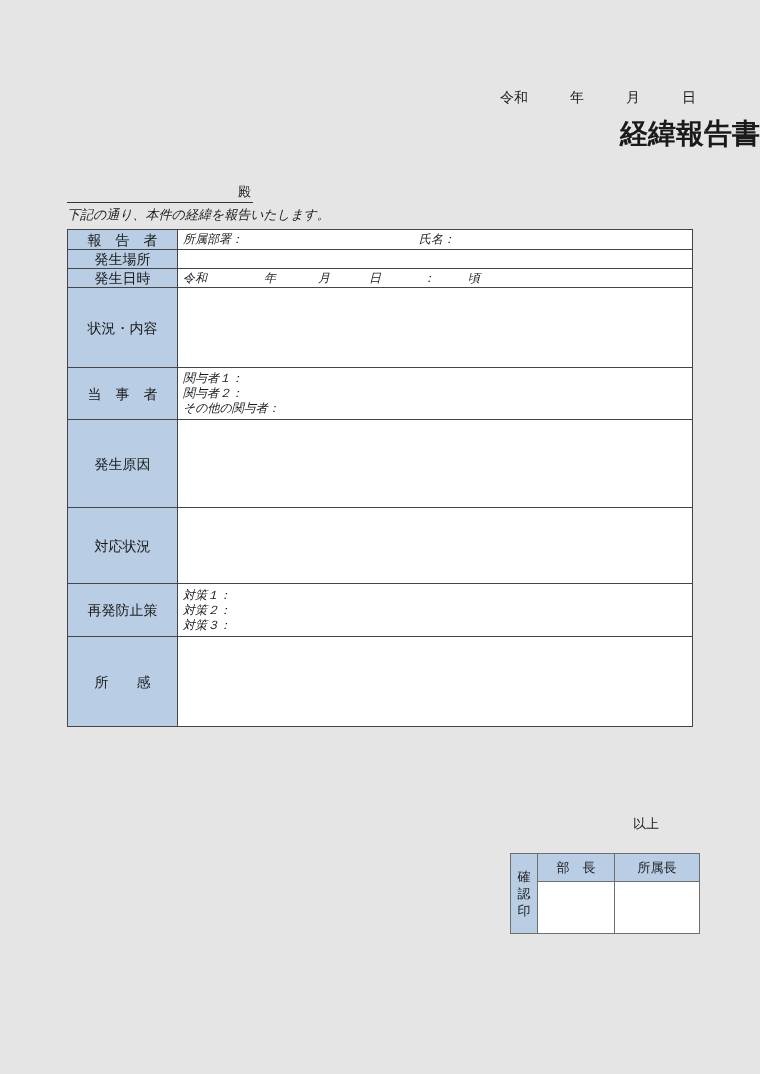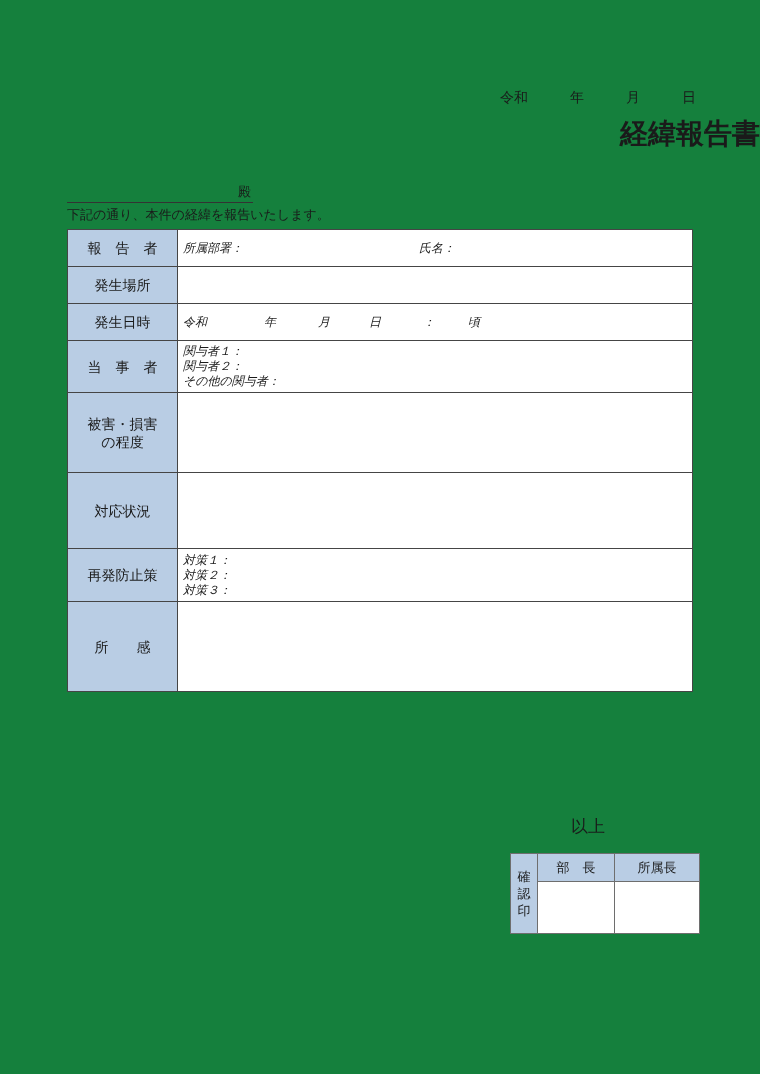--- a/index.html
+++ b/index.html
@@ -3,21 +3,21 @@
 <meta charset="utf-8">
 <style>
   * { box-sizing: border-box; margin: 0; padding: 0; }
   html, body { background: #ffffff; }
   body { font-family: "Liberation Sans", "DejaVu Sans", sans-serif; color: #1a1a1a; }
 
   .page {
     position: relative;
     width: 760px;
     height: 1074px;
-    background: #15803d;
+    background: #e5e5e5;
     overflow: hidden;
   }
 
   
   .date-line {
     position: absolute;
     left: 500px; top: 88px;
     width: 196px;
     display: flex;
     justify-content: space-between;
@@ -48,20 +48,21 @@
     font-size: 13px;
     line-height: 20px;
     padding-right: 2px;
   }
 
   .intro {
     position: absolute;
     left: 67px; top: 206px;
     font-size: 13px;
     line-height: 17px;
+    font-style: italic;
   }
 
   
   table.report {
     position: absolute;
     left: 67px; top: 229px;
     width: 625px;
     border-collapse: collapse;
     table-layout: fixed;
   }
@@ -71,21 +72,21 @@
     border: 1px solid #454545;
   }
   table.report th {
     background: #b9cde4;
     font-weight: normal;
     font-size: 14px;
     line-height: 18px;
     text-align: center;
     vertical-align: middle;
     white-space: pre-line;
-    padding: 9px 2px;
+    padding: 0 2px;
   }
   table.report td {
     background: #ffffff;
     font-size: 12px;
     line-height: 15px;
     vertical-align: middle;
     padding: 1px 5px;
     font-style: italic;
   }
   tr.h20 { height: 20px; }
@@ -101,24 +102,24 @@
   .fld-dept { display: inline-block; width: 236px; }
   .dt-part  { display: inline-block; }
   .dt-1 { width: 81px; }
   .dt-2 { width: 54px; }
   .dt-3 { width: 51px; }
   .dt-4 { width: 54px; }
   .dt-5 { width: 45px; }
 
   .closing {
     position: absolute;
-    left: 571px; top: 815px;
+    left: 600px; top: 815px;
     width: 100px;
-    text-align: left;
-    font-size: 17px;
+    text-align: center;
+    font-size: 13px;
     padding-right: 8px;
   }
 
   
   table.approval {
     position: absolute;
     left: 510px; top: 853px;
     border-collapse: collapse;
     table-layout: fixed;
   }
@@ -178,36 +179,39 @@
       <td></td>
     </tr>
 
     <tr class="h19">
       <th>発生日時</th>
       <td>
         <span class="dt-part dt-1">令和</span><span class="dt-part dt-2">年</span><span class="dt-part dt-3">月</span><span class="dt-part dt-4">日</span><span class="dt-part dt-5">：</span><span class="dt-part">頃</span>
       </td>
     </tr>
 
+    <tr class="h80">
+      <th>状況・内容</th>
+      <td></td>
+    </tr>
 
     <tr class="h52">
       <th>当　事　者</th>
       <td class="v-top">
         <div>関与者１：</div>
         <div>関与者２：</div>
         <div>その他の関与者：</div>
       </td>
     </tr>
 
-
-    <tr class="h80">
-      <th>被害・損害
-の程度</th>
-      <td></td>
-    </tr>
+    <tr class="h88">
+      <th>発生原因</th>
+      <td></td>
+    </tr>
+
 
     <tr class="h76">
       <th>対応状況</th>
       <td></td>
     </tr>
 
     <tr class="h53">
       <th>再発防止策</th>
       <td class="v-top">
         <div>対策１：</div>

